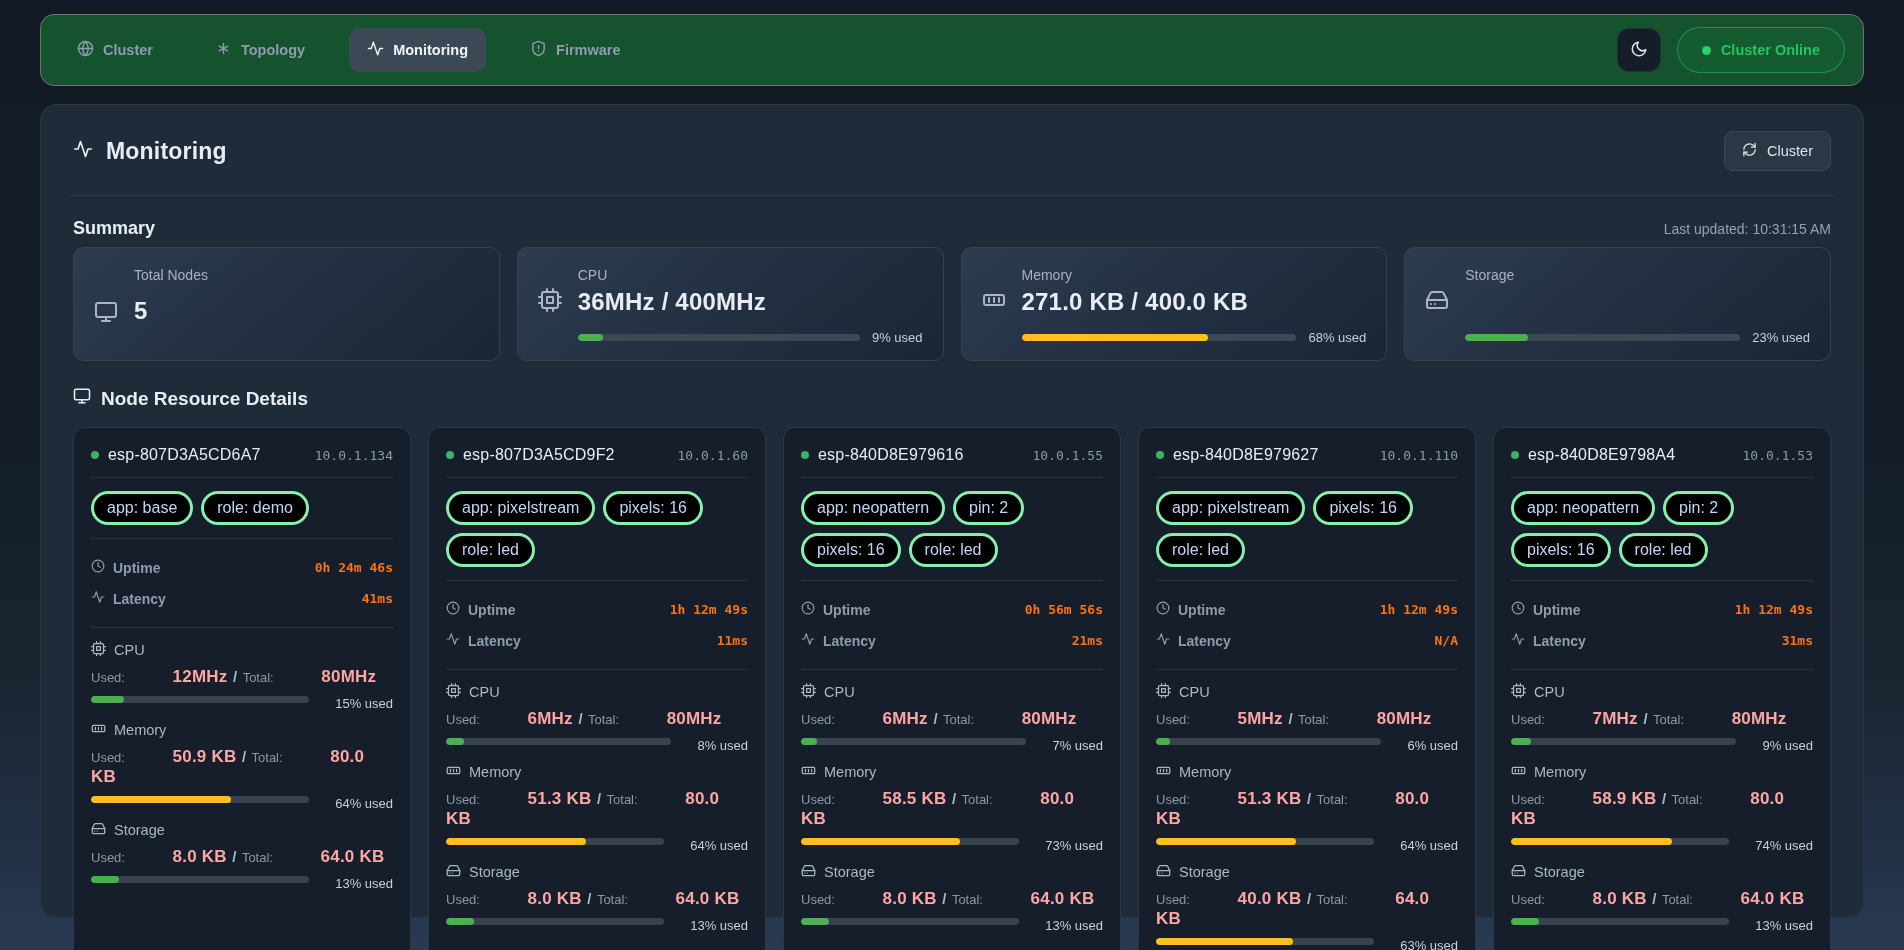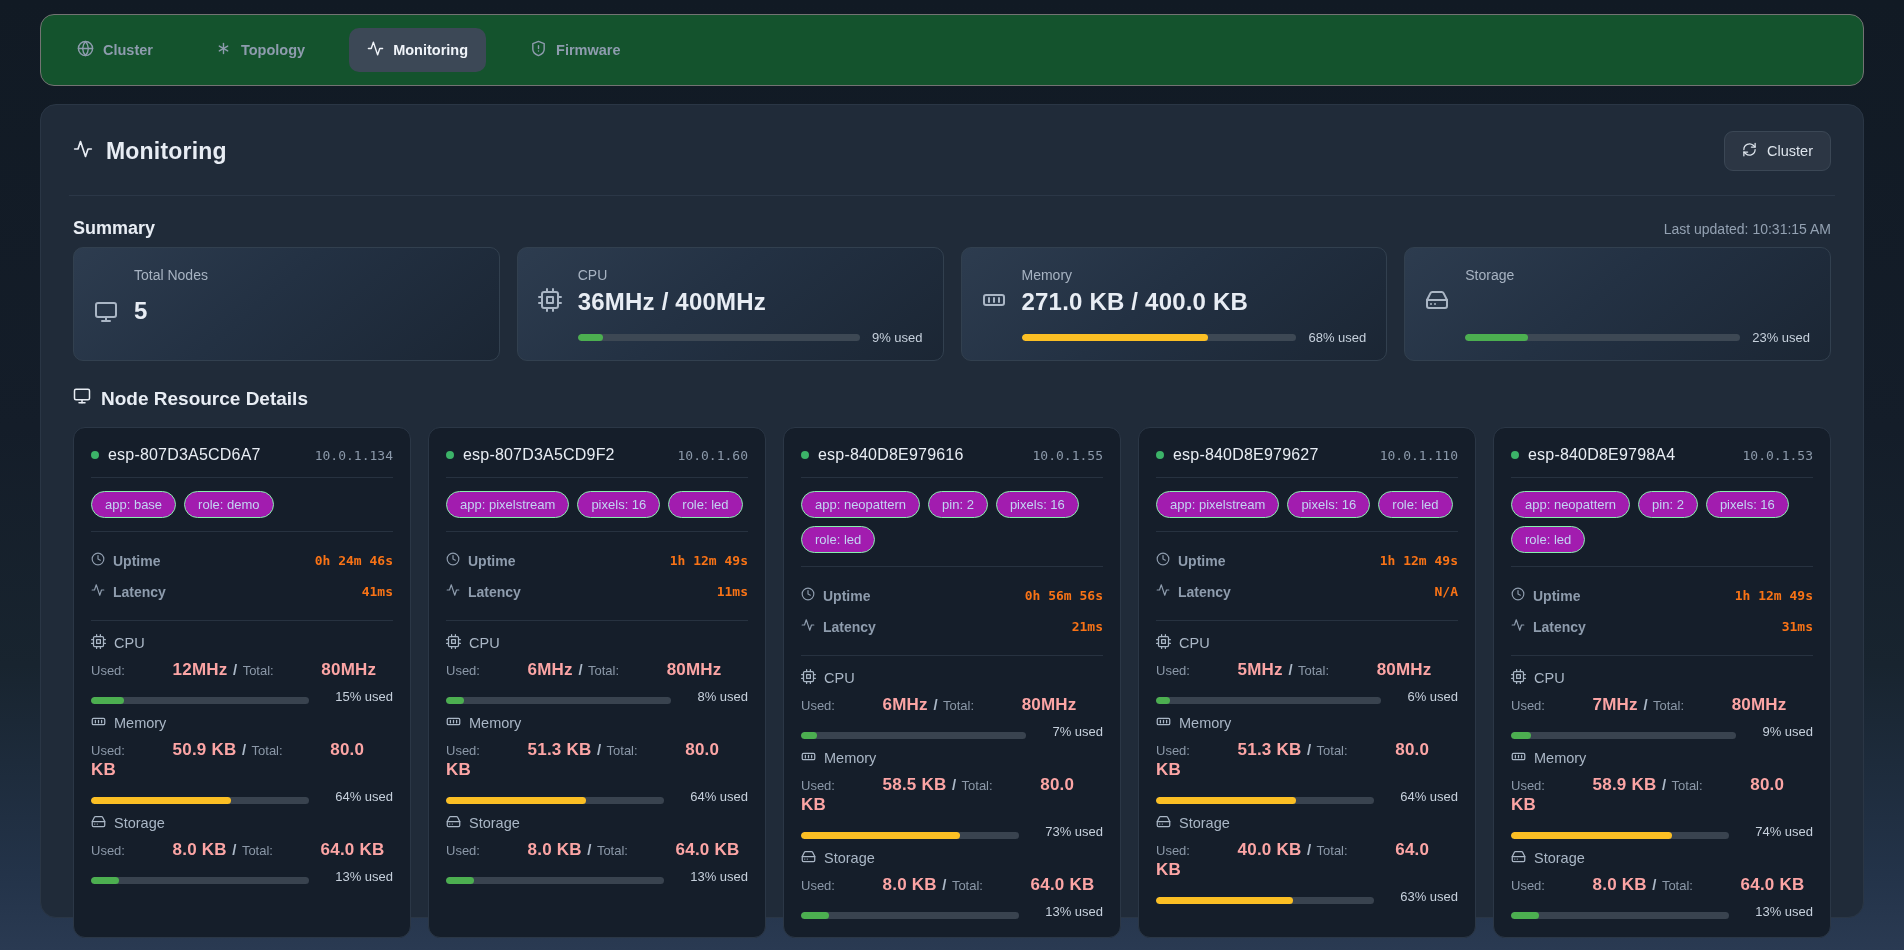--- a/index.html
+++ b/index.html
@@ -84,34 +84,34 @@
     background:#151e2a; border:1px solid #2b3746; border-radius:12px;
     padding:18px 17px; min-height:470px;
   }
   .ncard-title { display:flex; align-items:center; gap:9px; }
   .ndot { width:8px; height:8px; border-radius:50%; background:#156038; border:4px solid #3cb368; flex:none; }
   .nname { font-size:16px; font-weight:400; letter-spacing:.2px; white-space:nowrap; }
   .nip { margin-left:auto; color:#8b99aa; font-size:13px; }
   .ncard hr { border:none; border-top:1px solid #273240; margin:13px 0; }
   .tagrow { display:flex; flex-wrap:wrap; gap:8px; }
   .tag {
-    padding:5px 13px; border-radius:999px; font-size:13px; color:#c3d4f2;
-    background:#a21caf; border:1px solid #86efac; white-space:nowrap;
+    padding:5px 13px; border-radius:999px; font-size:16px; color:#c3d4f2;
+    background:#000000; border:3px solid #86efac; white-space:nowrap;
   }
   .krow { display:flex; align-items:center; justify-content:space-between; padding:7px 0; }
   .krow .klabel { display:flex; align-items:center; gap:8px; color:#8e9cad; font-size:14px; font-weight:700; }
   .krow .klabel svg { width:14px; height:14px; }
   .krow .kvalue { font-size:13px; font-weight:700; color:#f97316; }
   .metric { margin-top:4px; }
   .metric .mlabel { display:flex; align-items:center; gap:8px; color:#aab7c6; font-size:14.5px; margin-top:10px; }
   .metric .mlabel svg { width:15px; height:15px; }
   .metric .musage { margin-top:8px; font-size:13px; color:#8b98a8; }
   .metric .musage b { color:#fca5a5; font-size:17px; font-weight:700; letter-spacing:.2px;margin-left:44px; }
   .metric .msep { color:#aab7c6; font-weight:700; font-size:15px; padding:0 2px; }
-  .metric .mbar { display:flex; align-items:flex-end; gap:26px; margin-top:9px; }
+  .metric .mbar { display:flex; align-items:flex-start; gap:26px; margin-top:9px; }
   .metric .bar-track { height:7px; background:#39434f; }
 </style>
 </head>
 <body>
 
 <svg width="0" height="0" style="position:absolute">
   <defs>
     <g id="i-globe">
         <circle cx="12" cy="12" r="10"></circle>
         <path d="M2 12h20"></path>
@@ -186,20 +186,31 @@
           </svg></span>
       <span>Monitoring</span>
     </div>
     <div class="tab">
       <span><svg viewBox="0 0 24 24" fill="none" stroke="currentColor" stroke-width="2" stroke-linecap="round" stroke-linejoin="round" width="17" height="17">
             <use href="#i-shield"></use>
           </svg></span>
       <span>Firmware</span>
     </div>
   </div>
+  <div class="nav-right">
+    <button class="theme-btn">
+      <span><svg viewBox="0 0 24 24" fill="none" stroke="currentColor" stroke-width="2" stroke-linecap="round" stroke-linejoin="round" width="18" height="18">
+            <use href="#i-moon"></use>
+          </svg></span>
+    </button>
+    <div class="status-pill">
+      <span class="dot"></span>
+      <span>Cluster Online</span>
+    </div>
+  </div>
 </nav>
 
 <main class="panel">
 
   <div class="panel-header">
     <div class="panel-title">
       <span><svg viewBox="0 0 24 24" fill="none" stroke="currentColor" stroke-width="2" stroke-linecap="round" stroke-linejoin="round" width="20" height="20">
             <use href="#i-activity"></use>
           </svg></span>
       <span>Monitoring</span>

